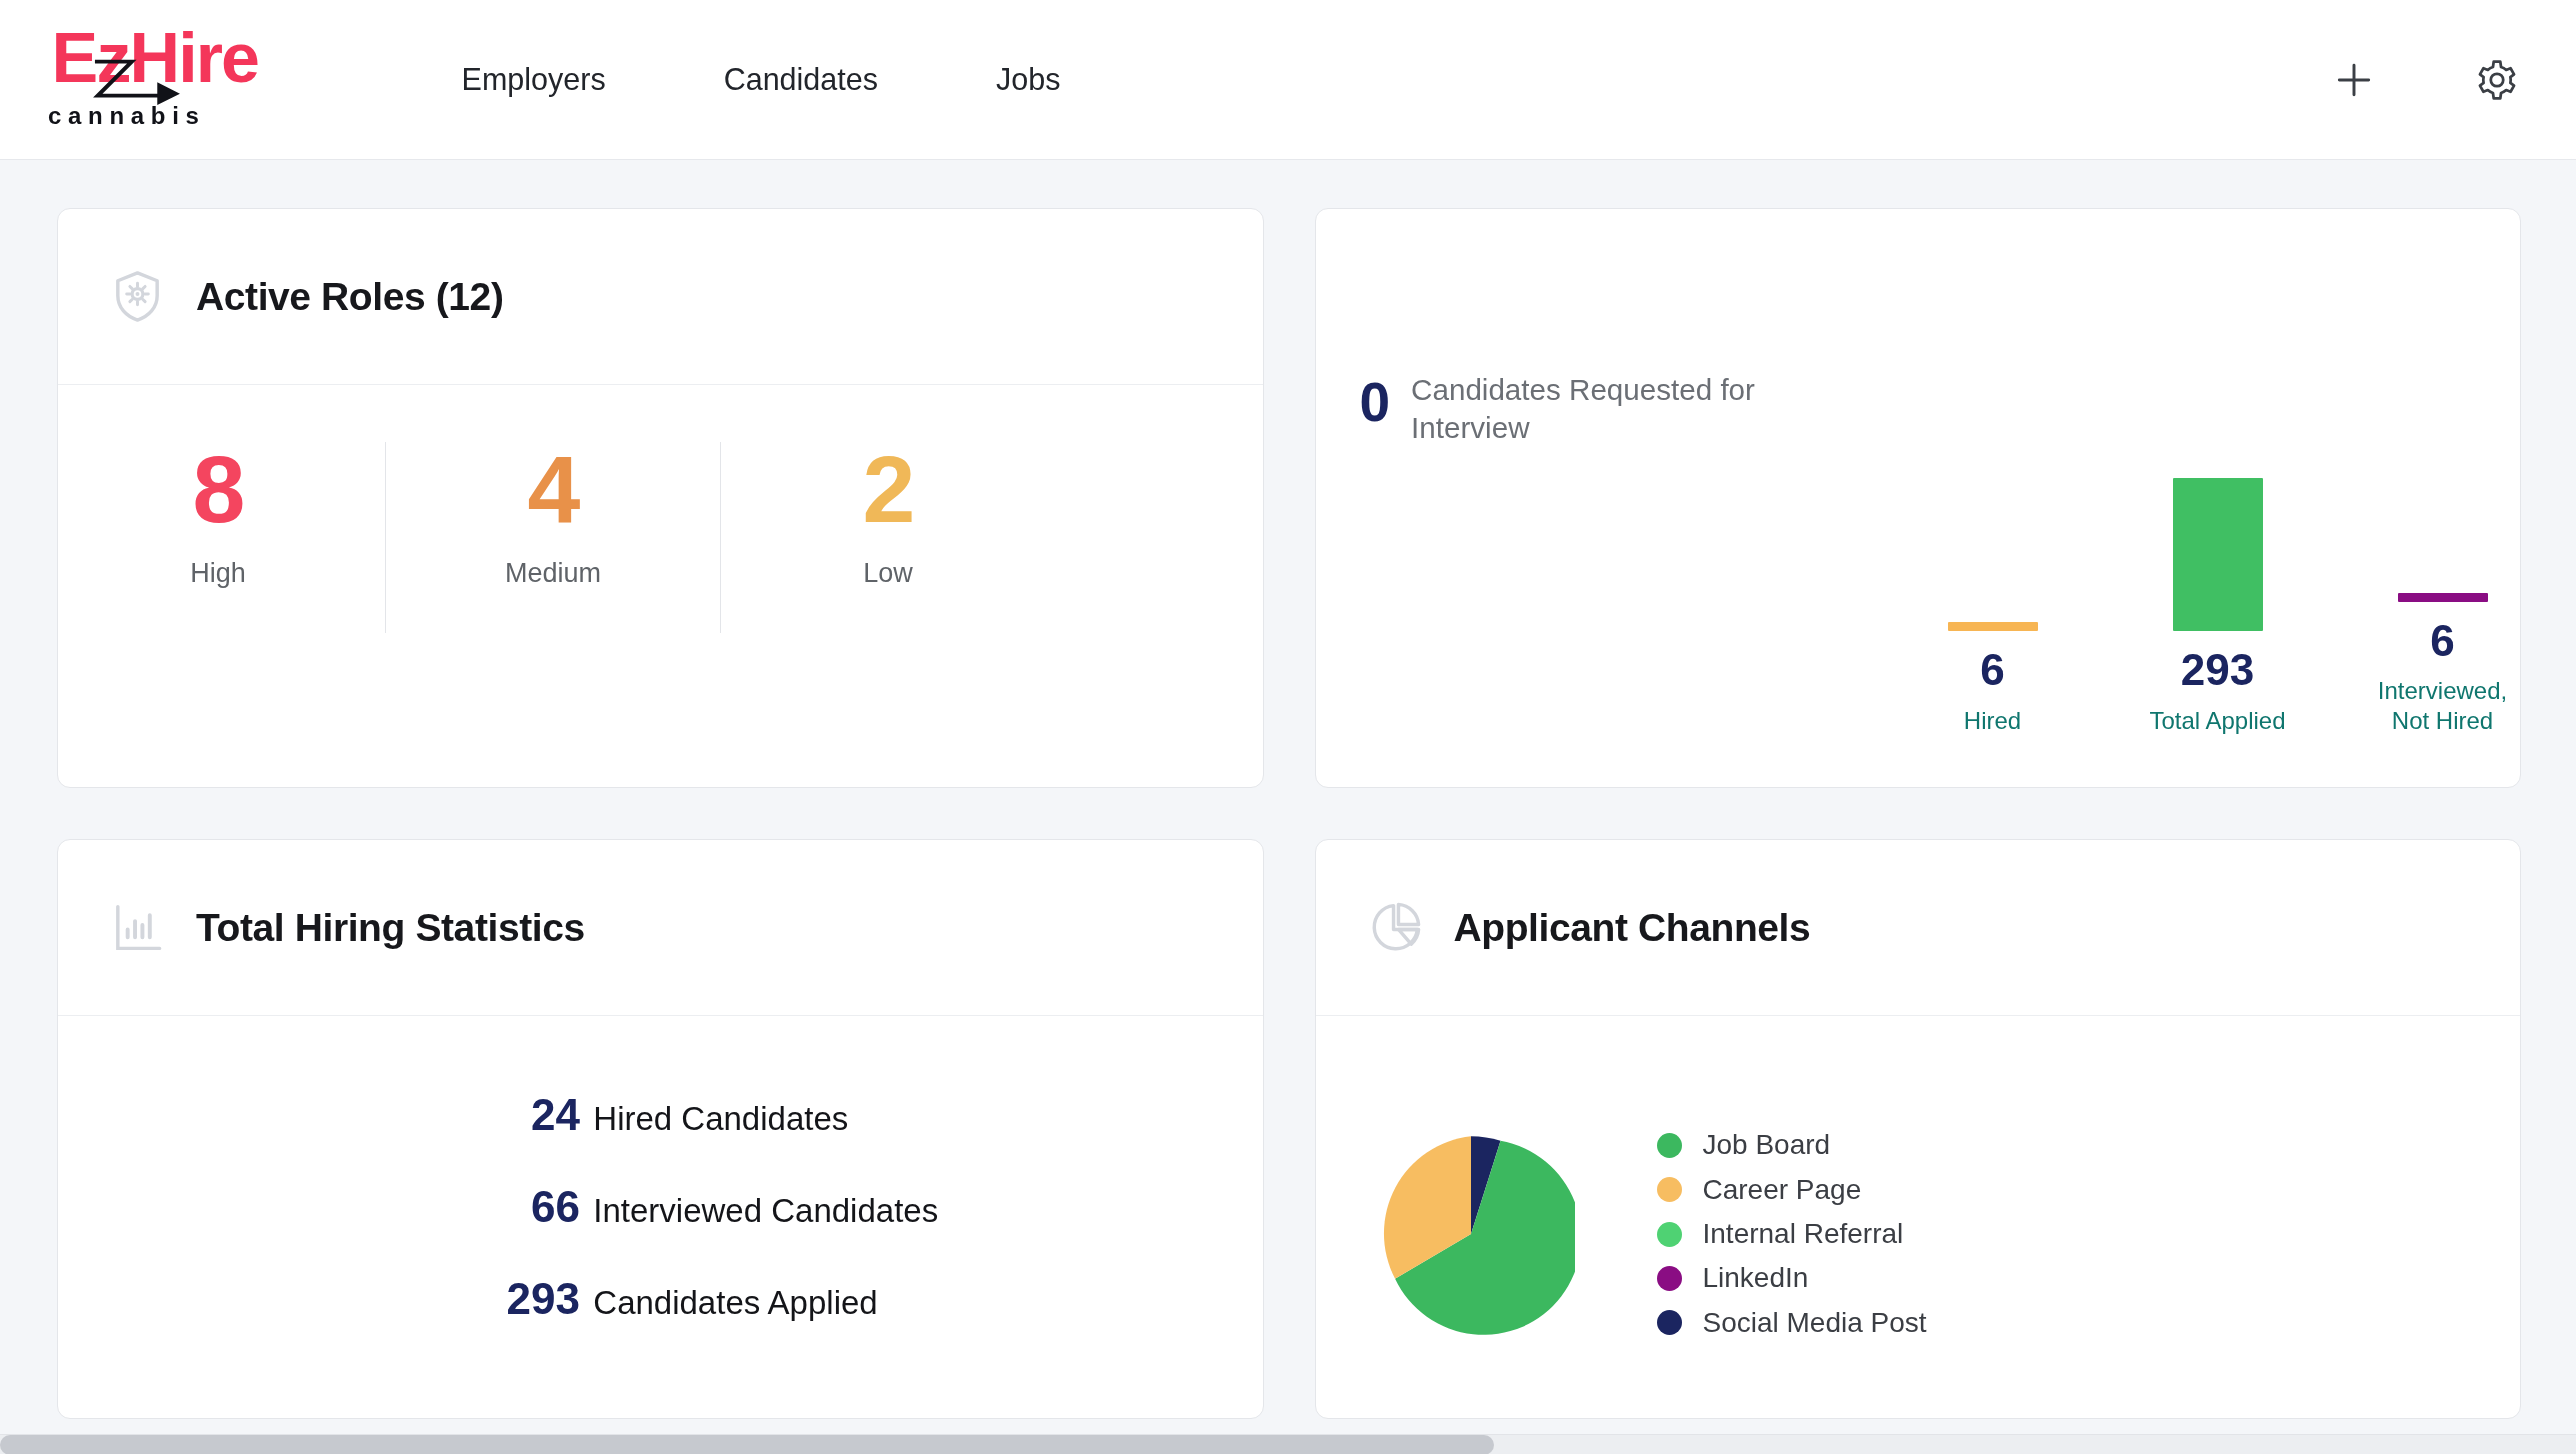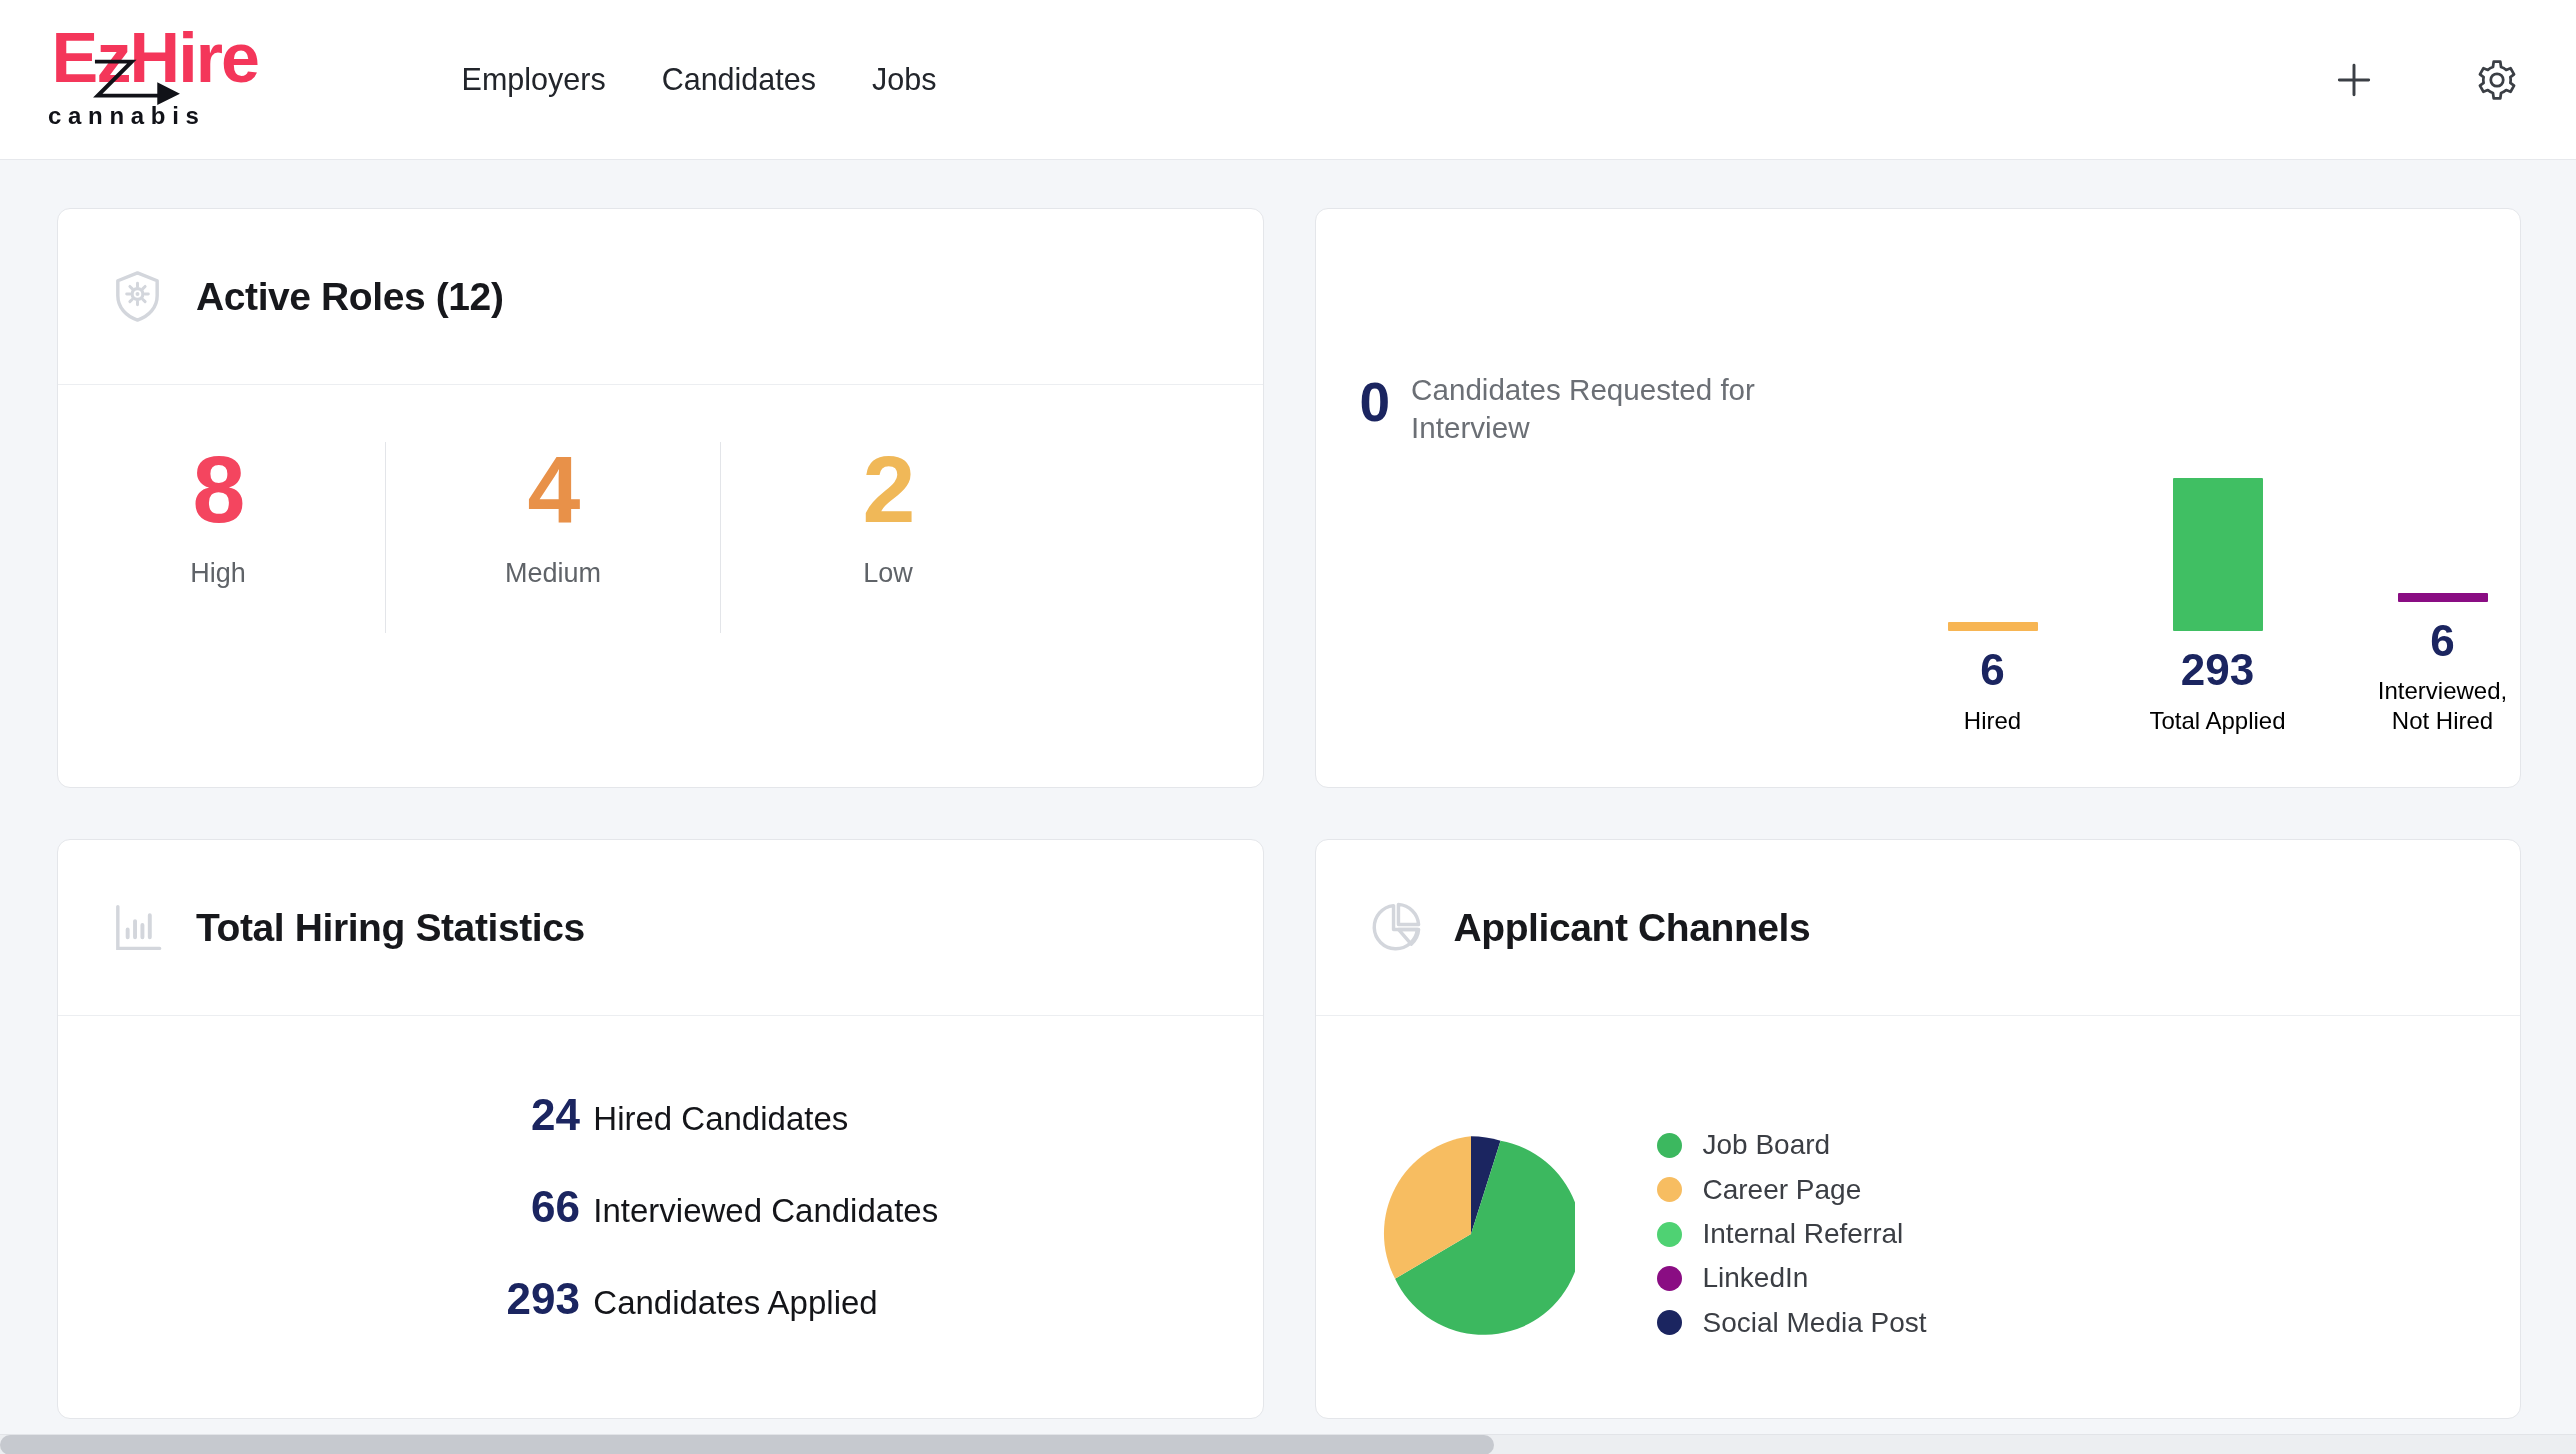--- a/index.html
+++ b/index.html
@@ -53,21 +53,21 @@
     top: 84px;
     font-size: 24px;
     font-weight: bold;
     letter-spacing: 6.7px;
     color: #111218;
     font-family: "Liberation Sans", sans-serif;
   }
   .nav {
     display: flex;
     align-items: center;
-    gap: 56px;
+    gap: 118px;
     margin-left: 187px;
   }
   .nav-item {
     font-size: 30.5px;
     color: #22252b;
     cursor: pointer;
     white-space: nowrap;
   }
   .header-actions {
     margin-left: auto;
@@ -210,21 +210,21 @@
   .bar-val {
     margin-top: 17px;
     font-size: 44px;
     font-weight: bold;
     color: #1b2560;
     line-height: 1;
   }
   .bar-label {
     margin-top: 13.3px;
     font-size: 24px;
-    color: #000000;
+    color: #0f766e;
     text-align: center;
     line-height: 1.22;
   }
 
   
   .stats {
     padding: 74px 0 0 0;
     display: flex;
     flex-direction: column;
     gap: 42px;

